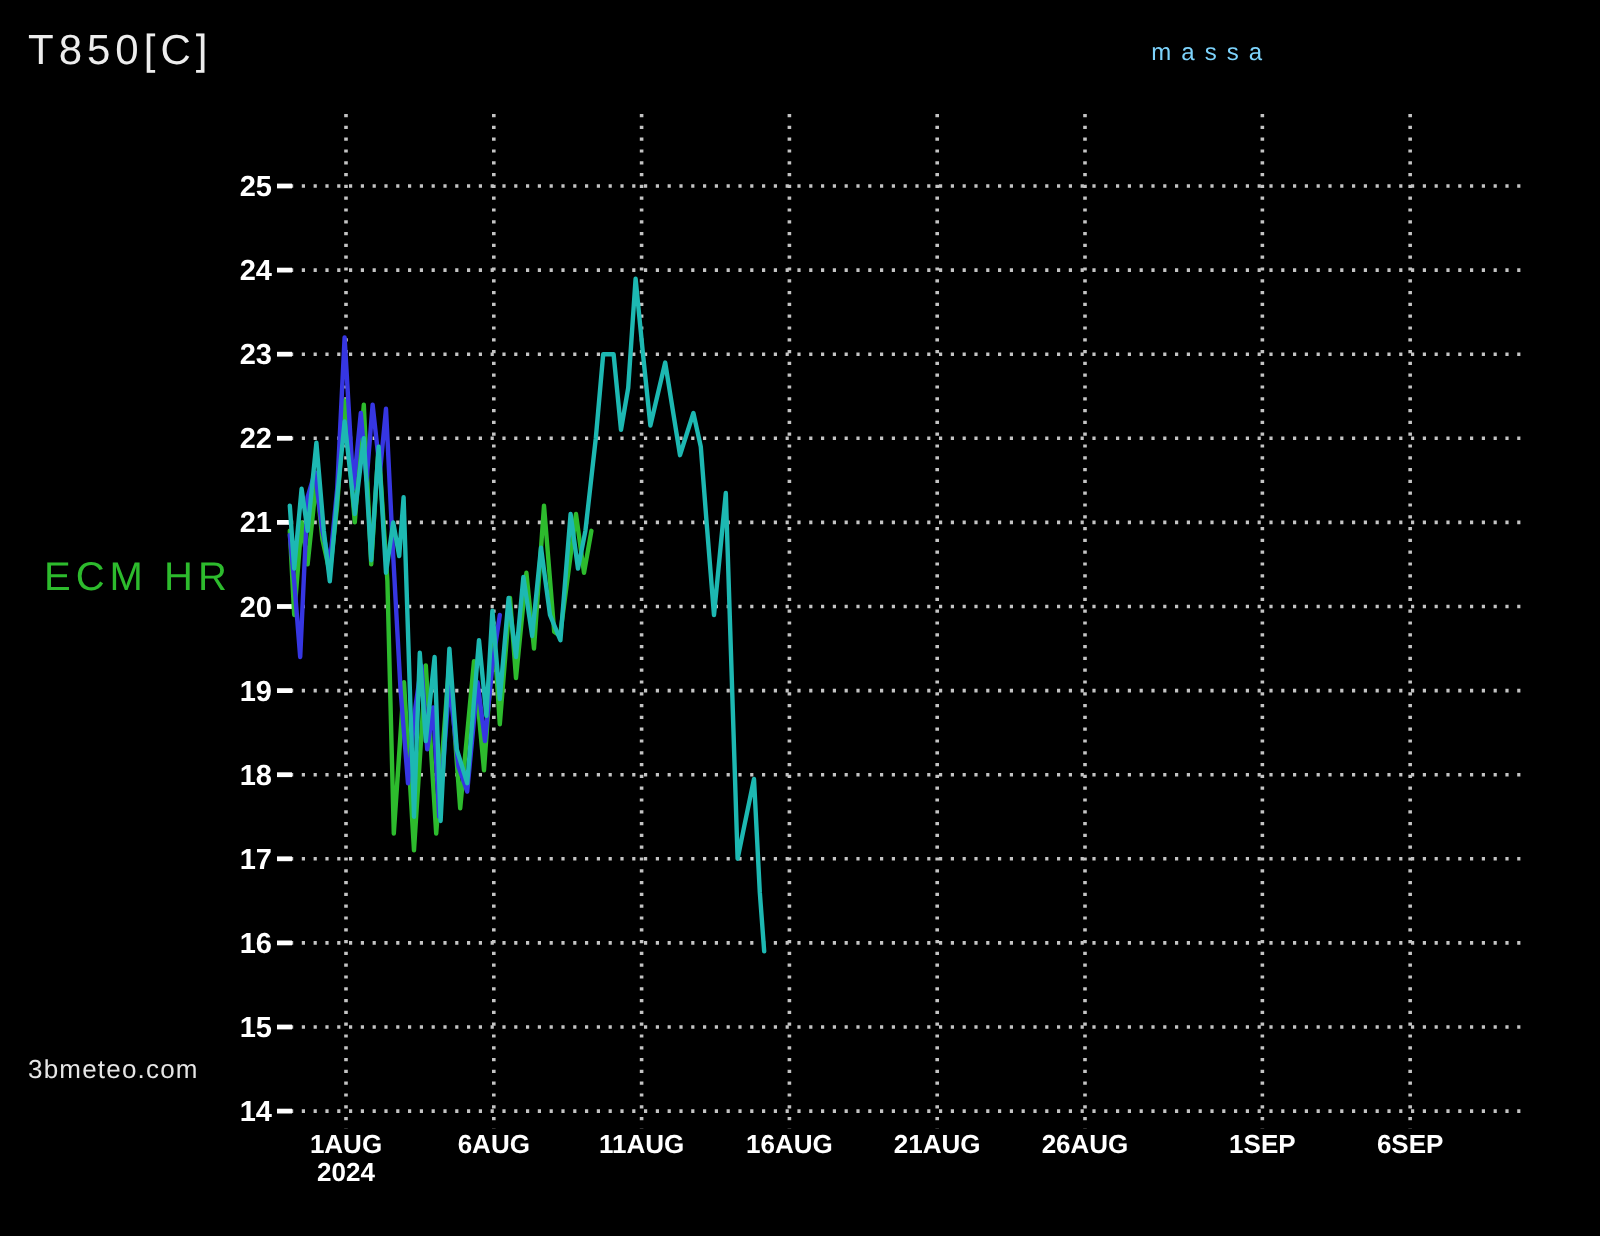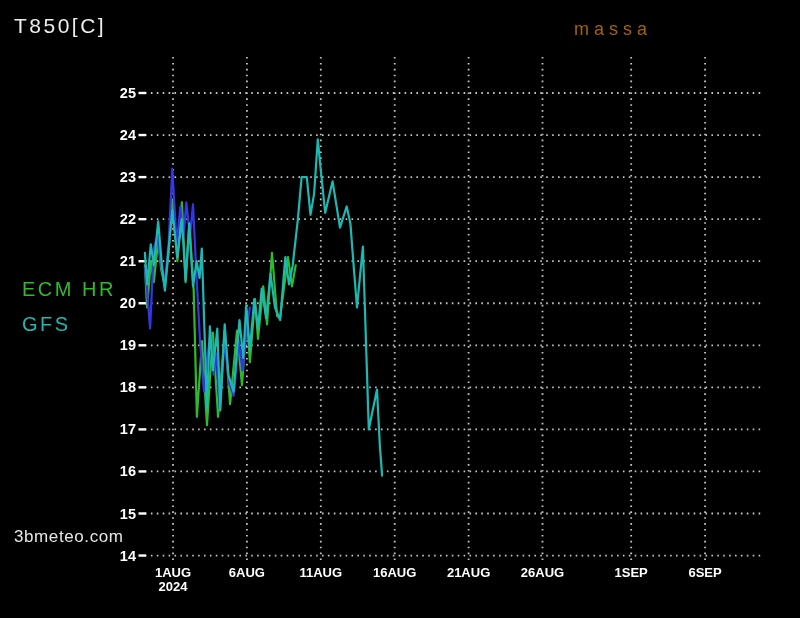--- a/index.html
+++ b/index.html
@@ -1,35 +1,34 @@
 <!DOCTYPE html>
 <html><head>
 <meta charset="utf-8">
 <style>
   html,body{margin:0;padding:0;background:#000;width:800px;height:618px;overflow:hidden;}
   .screen{position:relative;width:706px;height:618px;background:#000;font-family:"Liberation Sans",sans-serif;}
   .chart-title{position:absolute;left:14px;top:14px;font-size:21px;font-weight:400;color:#ededed;letter-spacing:2.5px;}
-  .station{position:absolute;right:54px;top:19px;font-size:18px;font-weight:400;color:#a16207;letter-spacing:5px;}
+  .station{position:absolute;right:70px;top:19px;font-size:12px;font-weight:400;color:#7dd3fc;letter-spacing:5px;}
   .legend{position:absolute;left:22px;top:243px;}
   .legend-item{font-size:20px;font-weight:400;letter-spacing:2.5px;line-height:35px;white-space:pre;}
-  .watermark{position:absolute;left:14px;top:527px;font-size:17px;color:#e6e6e6;letter-spacing:0.6px;}
+  .watermark{position:absolute;left:14px;top:527px;font-size:13px;color:#e6e6e6;letter-spacing:0.6px;}
   svg{position:absolute;left:0;top:0;}
   text{font-family:"Liberation Sans",sans-serif;}
 </style>
 </head>
 <body>
 
 <div class="screen">
 
   <div class="chart-title">T850[C]</div>
   <div class="station">massa</div>
 
   <div class="legend">
     <div class="legend-item" style="color: rgb(45, 187, 45); margin-top: 29px;">ECM HR</div>
-    <div class="legend-item" style="color: rgb(29, 184, 178);">GFS</div>
   </div>
 
   <div class="watermark">3bmeteo.com</div>
 
   <svg id="chart" width="800" height="618" viewBox="0 0 800 618">
       <line x1="145" y1="93" x2="762" y2="93" stroke="#c4c4c4" stroke-width="1.8" stroke-dasharray="1.6 4.3"></line>
       <line x1="138.5" y1="93" x2="146" y2="93" stroke="#ffffff" stroke-width="2.4"></line>
       <text x="136" y="98" fill="#ffffff" font-size="14.5" font-weight="bold" text-anchor="end">25</text>
       <line x1="145" y1="135.05" x2="762" y2="135.05" stroke="#c4c4c4" stroke-width="1.8" stroke-dasharray="1.6 4.3"></line>
       <line x1="138.5" y1="135.05" x2="146" y2="135.05" stroke="#ffffff" stroke-width="2.4"></line>

